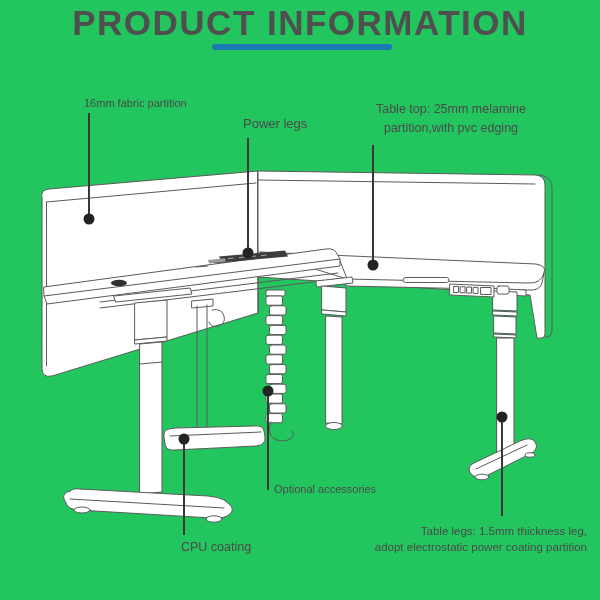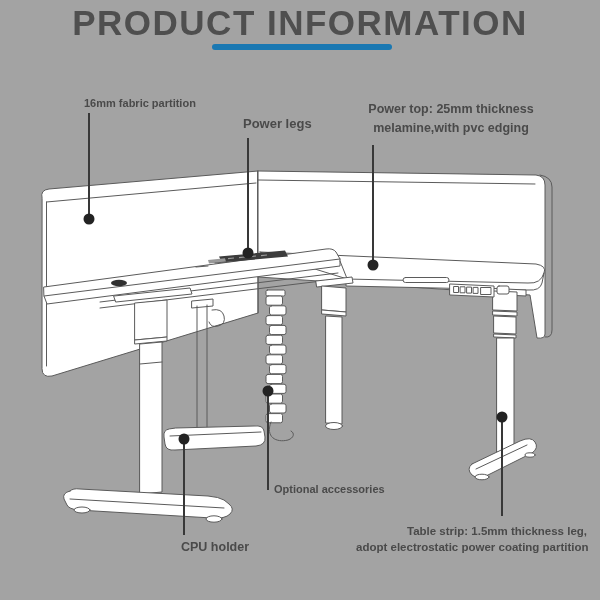--- a/index.html
+++ b/index.html
@@ -1,19 +1,19 @@
 <!DOCTYPE html>
 <html><head>
 <meta charset="utf-8">
 <style>
   html,body{margin:0;padding:0;background:#ffffff;}
-  #stage{position:relative;width:600px;height:600px;background:#a3a3a3;overflow:hidden;
+  #stage{position:relative;width:600px;height:600px;background:#22c55e;overflow:hidden;
          font-family:"Liberation Sans", sans-serif;}
   #art{position:absolute;left:0;top:0;z-index:1;}
-  .lbl{position:absolute;z-index:2;color:#4a4a4a;font-weight:700;white-space:nowrap;}
+  .lbl{position:absolute;z-index:2;color:#4a4a4a;font-weight:400;white-space:nowrap;}
   #title{position:absolute;left:0;top:3px;width:600px;text-align:center;z-index:2;
          font-size:35px;font-weight:700;color:#4f4f4f;letter-spacing:1.5px;}
   .ln{fill:none;stroke:#5b5b5b;stroke-width:1;stroke-linejoin:round;stroke-linecap:round;}
   .fw{fill:#ffffff;stroke:#5b5b5b;stroke-width:1;stroke-linejoin:round;stroke-linecap:round;}
   .co{stroke:#383838;stroke-width:2;fill:none;}
   .dot{fill:#232323;stroke:none;}
 </style>
 </head>
 <body>
 
@@ -153,26 +153,26 @@
       <path class="co" d="M 502,417 L 502,516"></path>
       <circle class="dot" cx="502" cy="417" r="5.5"></circle>
     </g>
   </svg>
 
   <div class="lbl" style="left:84px;top:97px;font-size:11px;">16mm fabric partition</div>
 
   <div class="lbl" style="left:243px;top:116px;font-size:13px;">Power legs</div>
 
   <div class="lbl" style="left:368px;top:100px;width:166px;text-align:center;font-size:12.5px;line-height:18.5px;">
-    <div>Power top: 25mm thickness</div>
-    <div>melamine,with pvc edging</div>
+    <div>Table top: 25mm melamine</div>
+    <div>partition,with pvc edging</div>
   </div>
 
   <div class="lbl" style="left:274px;top:483px;font-size:11px;">Optional accessories</div>
 
-  <div class="lbl" style="left:181px;top:540px;font-size:12.5px;">CPU holder</div>
+  <div class="lbl" style="left:181px;top:540px;font-size:12.5px;">CPU coating</div>
 
   <div class="lbl" style="left:356px;top:524px;width:231px;text-align:right;font-size:11.5px;line-height:15.5px;">
-    <div>Table strip: 1.5mm thickness leg,</div>
+    <div>Table legs: 1.5mm thickness leg,</div>
     <div>adopt electrostatic power coating partition</div>
   </div>
 
 </div>
 
 </body></html>

